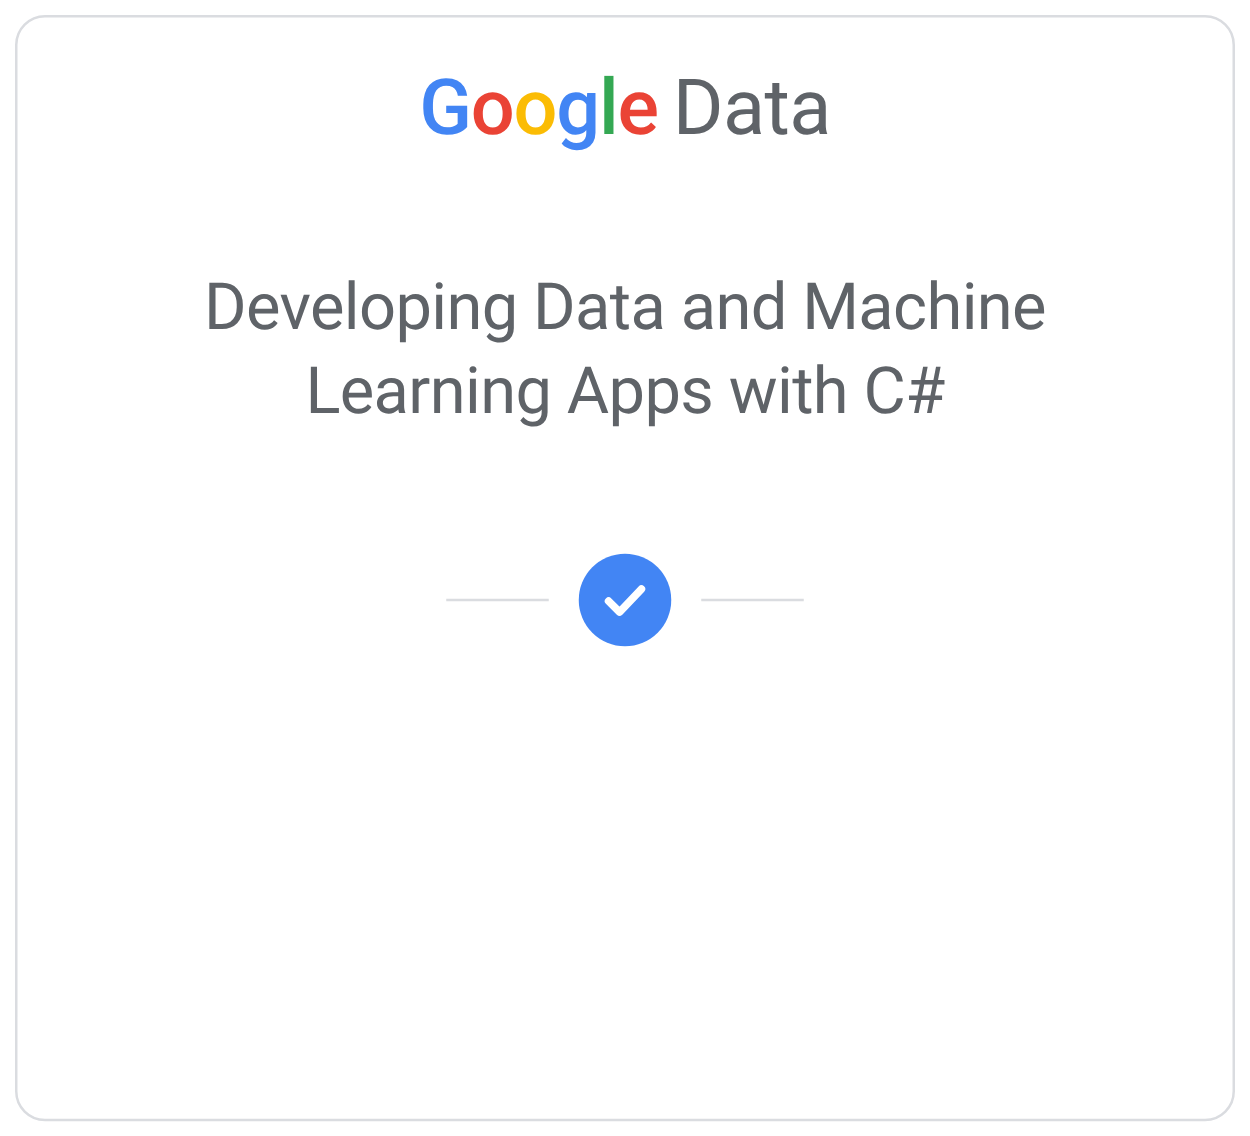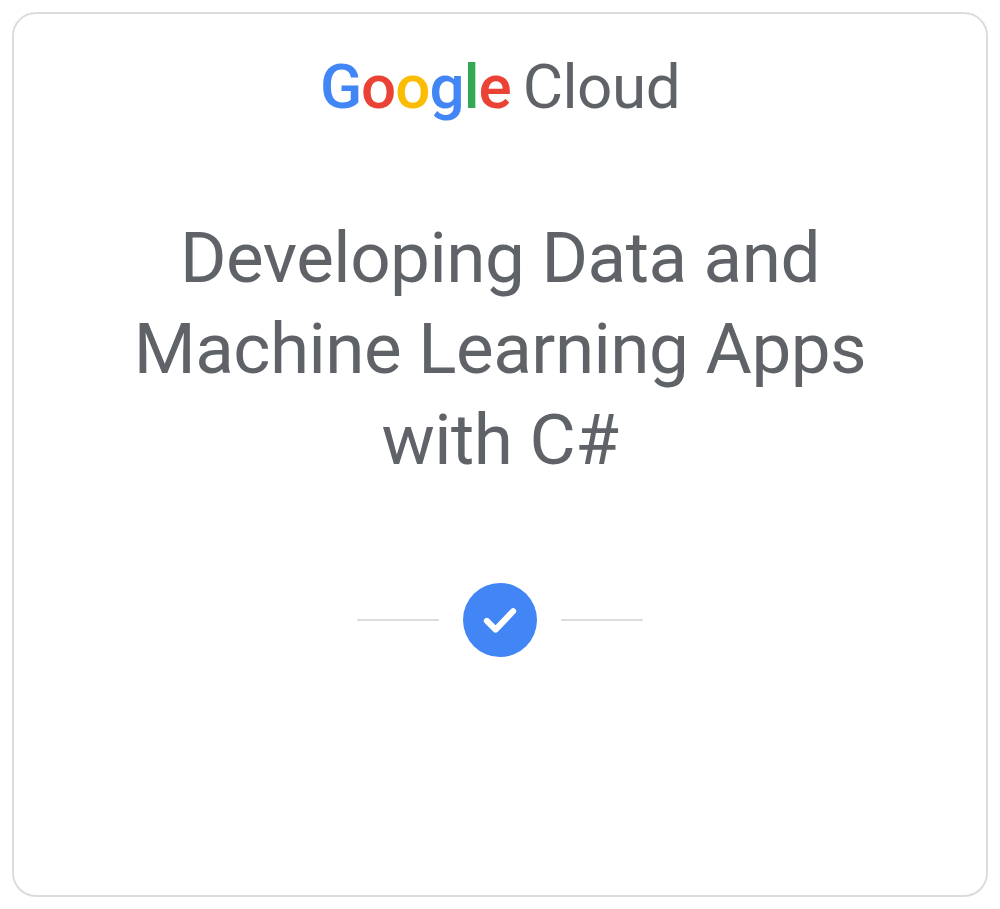--- a/index.html
+++ b/index.html
@@ -51,21 +51,21 @@
     .google-logo .e1 { color: #EA4335; }
     
     .cloud-text {
       font-size: 62px;
       font-weight: 400;
       color: #5f6368;
       letter-spacing: -0.5px;
     }
     
     .course-title {
-      font-size: 71px;
+      font-size: 52px;
       font-weight: 400;
       color: #5f6368;
       text-align: center;
       line-height: 1.28;
       margin-bottom: 97px;
       letter-spacing: -0.5px;
     }
     
     .checkmark-section {
       display: flex;
@@ -105,21 +105,21 @@
   </style>
 </head>
 <body>
 
 <div class="badge-card">
 
   <div class="logo-container">
     <span class="google-logo">
       <span class="g1">G</span><span class="o1">o</span><span class="o2">o</span><span class="g2">g</span><span class="l1">l</span><span class="e1">e</span>
     </span>
-    <span class="cloud-text">Cloud</span>
+    <span class="cloud-text">Data</span>
   </div>
 
   <div class="course-title">Developing Data and Machine Learning Apps with C#</div>
 
   <div class="checkmark-section">
     <div class="line"></div>
     <div class="checkmark-circle">
       <svg class="checkmark-svg" viewBox="0 0 24 24" fill="none" stroke="#ffffff" stroke-width="3.5" stroke-linecap="round" stroke-linejoin="round">
         <polyline points="4.5 12.5 9.5 17.5 19.5 7"></polyline>
       </svg>

